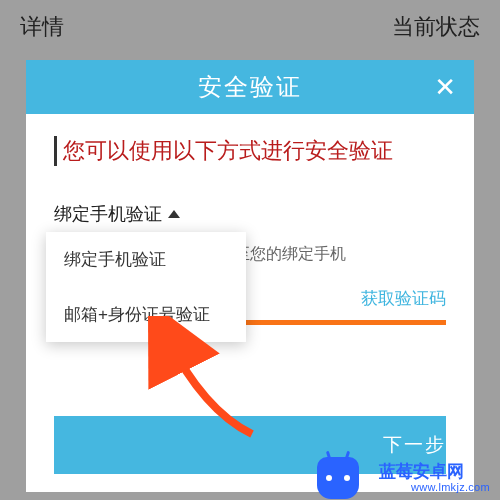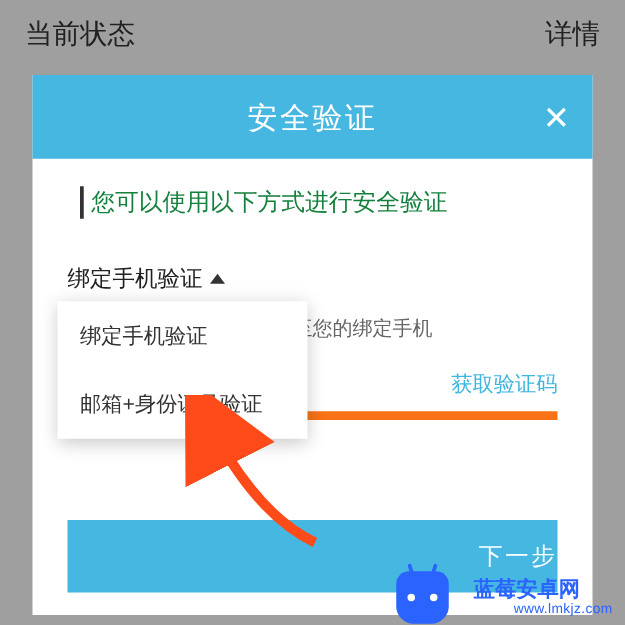--- a/index.html
+++ b/index.html
@@ -34,21 +34,21 @@
       right: 26px;
       top: 60px;
       bottom: 8px;
       background: #fff;
       display: flex;
       flex-direction: column;
     }
     .dialog-header {
       background: #45b7e0;
       color: #fff;
-      height: 67px;
+      height: 54px;
       display: flex;
       align-items: center;
       justify-content: center;
       position: relative;
       font-size: 24px;
       letter-spacing: 2px;
     }
     .dialog-close {
       position: absolute;
       right: 16px;
@@ -59,26 +59,25 @@
       line-height: 1;
       cursor: pointer;
       font-weight: 300;
     }
     .dialog-body {
       padding: 22px 28px;
       flex: 1;
       position: relative;
     }
     .instruction {
-      color: #15803d;
-      font-size: 19px;
+      color: #b91c1c;
+      font-size: 22px;
       padding-left: 6px;
       border-left: 3px solid #333;
       margin-bottom: 36px;
-      margin-left: 10px;
     }
     .select-wrap {
       position: relative;
       margin-bottom: 18px;
     }
     .select-display {
       color: #202020;
       font-size: 18px;
       display: inline-flex;
       align-items: center;
@@ -109,21 +108,21 @@
     .phone-hint {
       color: #666;
       font-size: 16px;
       margin-left: 180px;
       margin-bottom: 22px;
       white-space: nowrap;
     }
     .input-row {
       display: flex;
       align-items: center;
-      border-bottom: 7px solid #f97316;
+      border-bottom: 5px solid #f97316;
       padding-bottom: 10px;
     }
     .code-input {
       flex: 1;
       border: none;
       outline: none;
       font-size: 17px;
       color: #aaa;
     }
     .code-input::placeholder { color: #bbb; }
@@ -191,22 +190,22 @@
     }
     .wm-text { display: flex; flex-direction: column; line-height: 1.1; }
     .wm-title { color: #2a63ff; font-size: 17px; font-weight: 700; }
     .wm-sub { color: #2a63ff; font-size: 11px; letter-spacing: 0.3px; margin-left: 32px; }
   </style>
 </head>
 <body>
 
 <div class="background">
   <div class="bg-header">
+    <span>详情</span>
     <span>当前状态</span>
-    <span>详情</span>
   </div>
 </div>
 
 <div class="overlay"></div>
 
 <div class="dialog">
   <div class="dialog-header">
     <span>安全验证</span>
     <span class="dialog-close">✕</span>
   </div>

